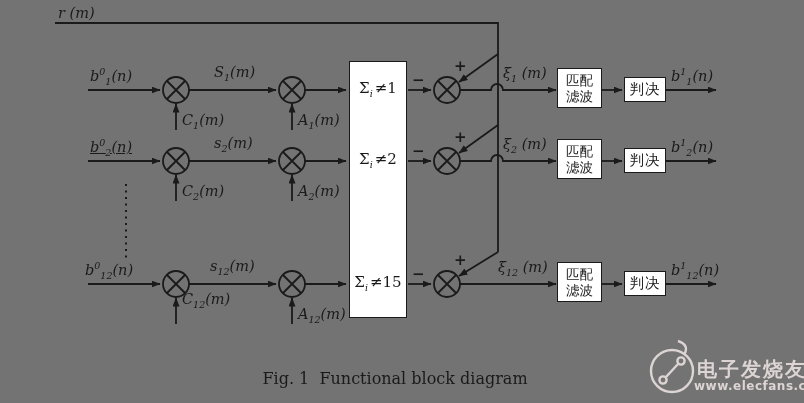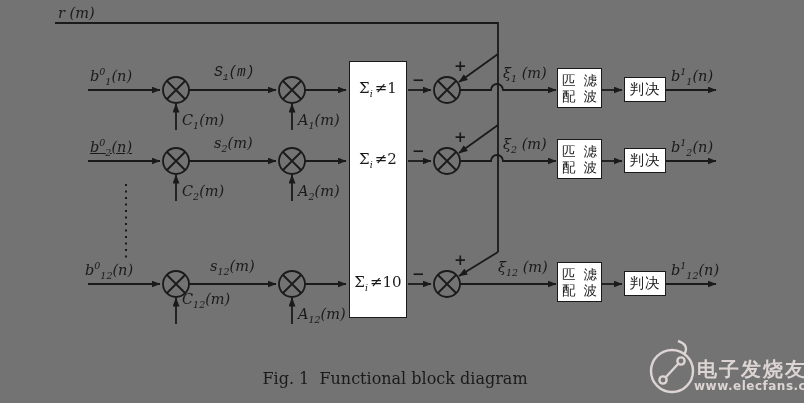--- a/index.html
+++ b/index.html
@@ -9,21 +9,21 @@
   .lbl{position:absolute;z-index:3;font-style:italic;font-size:14.5px;line-height:16px;white-space:nowrap;}
   .lbl sup{font-size:9.5px;font-style:italic;}
   .lbl sub{font-size:9.5px;font-style:italic;}
   .sign{position:absolute;z-index:3;font-style:normal;font-size:15px;line-height:15px;font-weight:bold;}
   .sumlbl{position:absolute;left:349px;width:58px;z-index:3;text-align:center;font-size:15px;line-height:18px;font-style:normal;white-space:nowrap;}
   .sumlbl sub{font-size:9.5px;font-style:italic;}
   .sumlbl .ne{margin-left:2px;}
   .box{position:absolute;z-index:2;border:1.8px solid #1a1a1a;background:#fff;display:flex;align-items:center;justify-content:center;box-sizing:border-box;}
   .sumbox{left:349px;top:61px;width:58px;height:257px;}
   .mfbox{left:557px;width:45px;height:40px;font-size:13.5px;line-height:16.5px;text-align:center;
-         font-family:"DejaVu Sans","Liberation Sans",serif;}
+         font-family:"DejaVu Sans","Liberation Sans",serif;flex-direction:column;}
   .decbox{left:624px;width:42px;height:25px;font-size:14.5px;letter-spacing:1px;
          font-family:"DejaVu Sans","Liberation Sans",serif;}
   .caption{position:absolute;z-index:3;text-align:center;white-space:pre;}
   .cap-cn{left:240px;width:250px;top:347px;font-size:17px;letter-spacing:1px;}
   .cap-en{left:230px;width:330px;top:369px;font-size:16px;}
   .wm{position:absolute;z-index:2;color:#ddd4d4;font-weight:bold;white-space:nowrap;
       font-family:"DejaVu Sans","Liberation Sans",sans-serif;}
   .wm-brand{left:697px;top:356px;font-size:20px;letter-spacing:2px;}
   .wm-url{left:694px;top:379px;font-size:12px;letter-spacing:0.5px;}
 </style>
@@ -120,21 +120,21 @@
       <path d="M666,377 L678,364"></path>
       <circle cx="663" cy="380" r="3.6"></circle>
       <circle cx="681" cy="361" r="3.6"></circle>
       <path d="M684,355 Q690,345 678,341"></path>
     </g>
   </svg>
 
   <span class="lbl" style="left:58px;top:5px;">r (m)</span>
 
   <span class="lbl" style="left:90px;top:64px;"><i>b</i><sup>0</sup><sub>1</sub><span>(n)</span></span>
-  <span class="lbl" style="left:214px;top:64px;font-family:Liberation Mono, monospace;"><i>S</i><sub>1</sub><span>(m)</span></span>
+  <span class="lbl" style="left:214px;top:64px;"><i>S</i><sub>1</sub><span>(m)</span></span>
   <span class="lbl" style="left:182px;top:112px;"><i>C</i><sub>1</sub><span>(m)</span></span>
   <span class="lbl" style="left:298px;top:112px;"><i>A</i><sub>1</sub><span>(m)</span></span>
   <span class="sumlbl" style="top:79px;"><span>Σ</span><sub>i</sub><span class="ne">≠1</span></span>
   <span class="sign" style="left:412px;top:73px;">−</span>
   <span class="sign" style="left:454px;top:59px;">+</span>
   <span class="lbl" style="left:503px;top:65px;"><i>ξ</i><sub>1</sub><span> (m)</span></span>
   <div class="box mfbox" style="top:68px;">
       <span>匹配</span>
       <span>滤波</span>
     </div>
@@ -157,21 +157,21 @@
     </div>
   <div class="box decbox" style="top:148px;">
       <span>判决</span>
     </div>
   <span class="lbl" style="left:671px;top:135px;"><i>b</i><sup>1</sup><sub>2</sub><span>(n)</span></span>
 
   <span class="lbl" style="left:85px;top:258px;"><i>b</i><sup>0</sup><sub>12</sub><span>(n)</span></span>
   <span class="lbl" style="left:210px;top:258px;"><i>s</i><sub>12</sub><span>(m)</span></span>
   <span class="lbl" style="left:182px;top:291px;"><i>C</i><sub>12</sub><span>(m)</span></span>
   <span class="lbl" style="left:298px;top:306px;"><i>A</i><sub>12</sub><span>(m)</span></span>
-  <span class="sumlbl" style="top:273px;"><span>Σ</span><sub>i</sub><span class="ne">≠10</span></span>
+  <span class="sumlbl" style="top:273px;"><span>Σ</span><sub>i</sub><span class="ne">≠15</span></span>
   <span class="sign" style="left:412px;top:267px;">−</span>
   <span class="sign" style="left:454px;top:253px;">+</span>
   <span class="lbl" style="left:498px;top:259px;"><i>ξ</i><sub>12</sub><span> (m)</span></span>
   <div class="box mfbox" style="top:262px;">
       <span>匹配</span>
       <span>滤波</span>
     </div>
   <div class="box decbox" style="top:271px;">
       <span>判决</span>
     </div>

